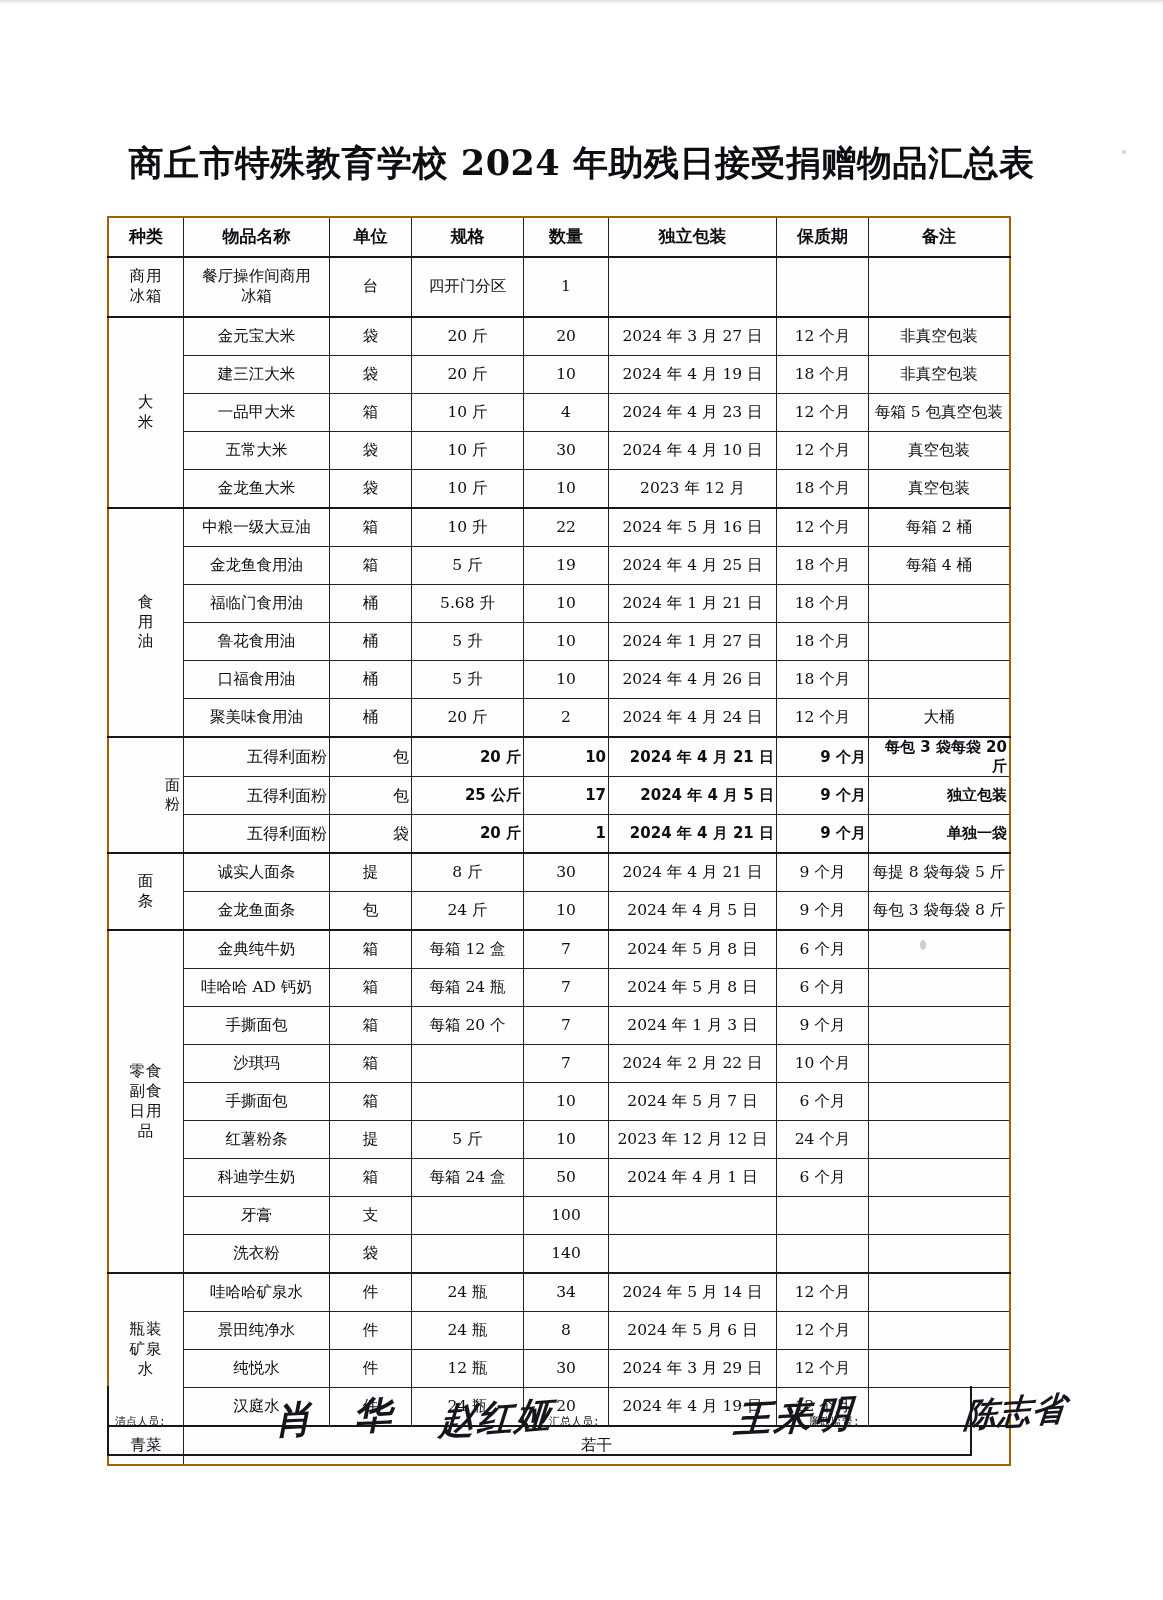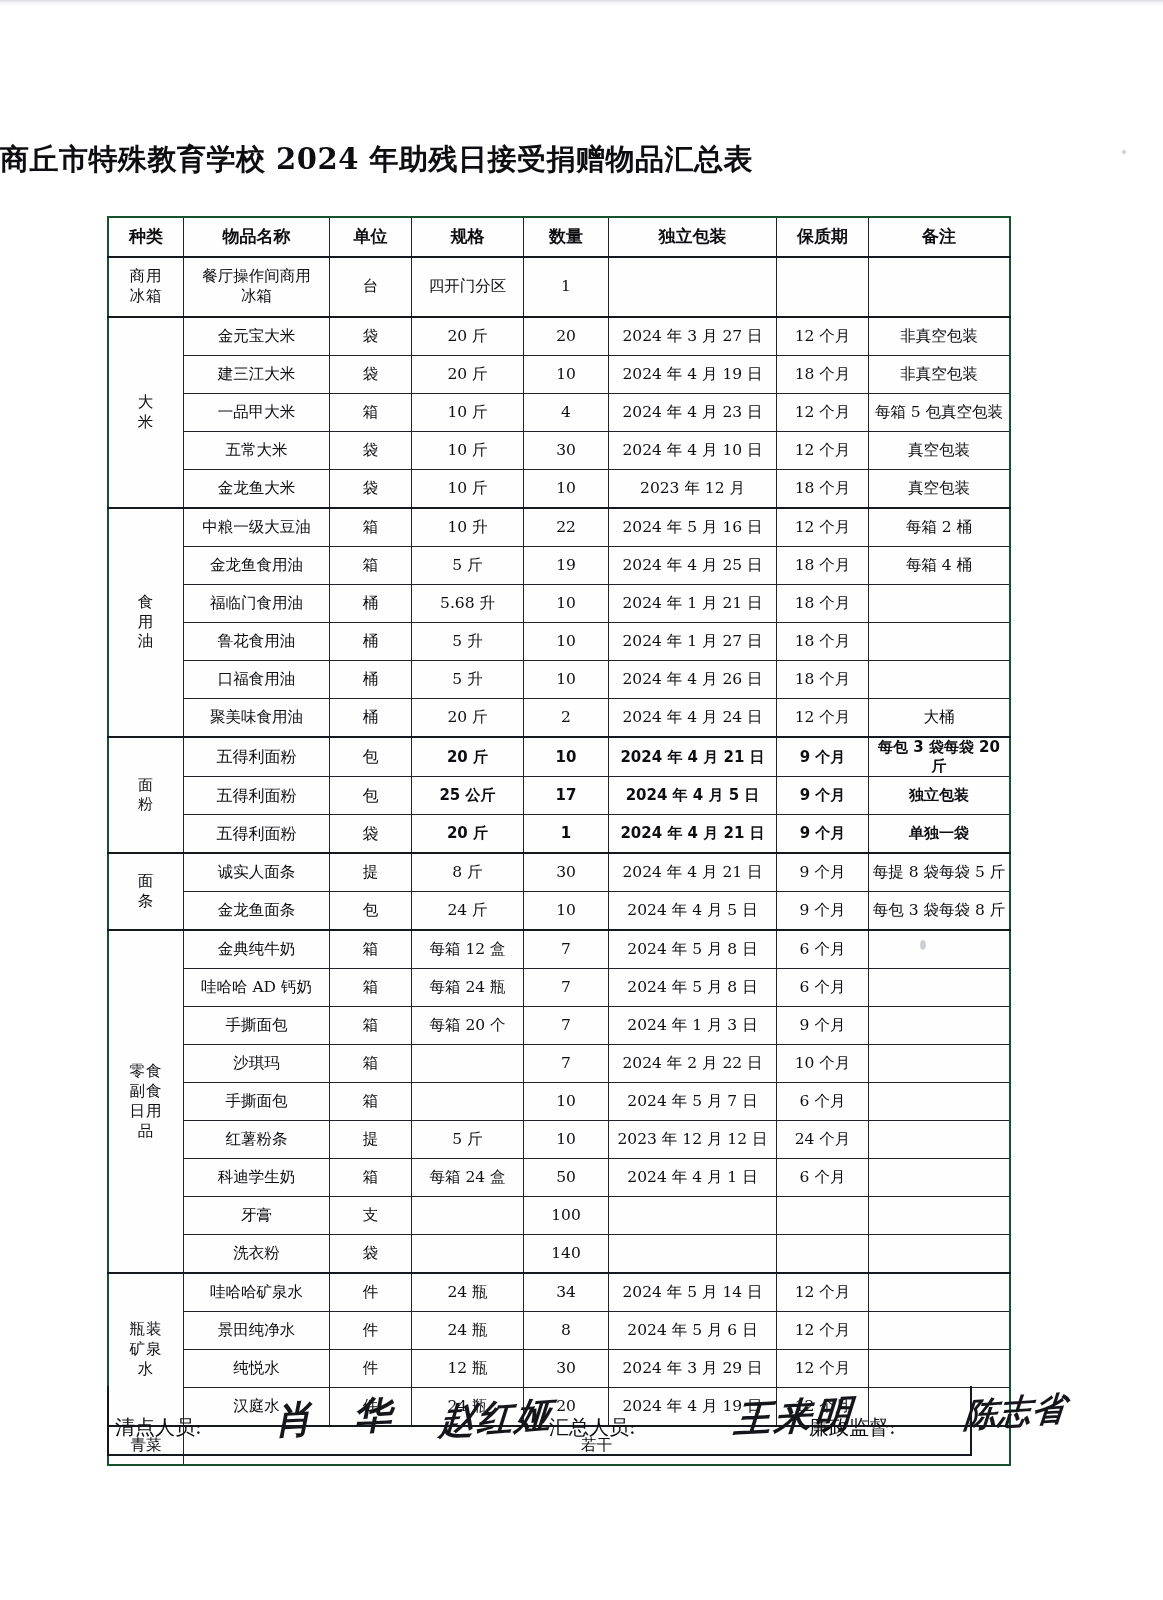--- a/index.html
+++ b/index.html
@@ -15,22 +15,22 @@
   
   .scan-edge{
     position:absolute;left:0;top:0;width:1163px;height:6px;
     background:linear-gradient(180deg,#cfcfd4 0%,#f2f2f4 45%,#ffffff 100%);
     opacity:.75;pointer-events:none;
   }
   .page{position:absolute;left:0;top:0;width:1163px;height:1600px;}
 
   .doc-title{
     position:absolute;left:0;top:140px;width:1163px;
-    text-align:left;
-    font-size:29px;font-weight:bold;
+    text-align:center;
+    font-size:35px;font-weight:bold;
     letter-spacing:.5px;
     font-family:"DejaVu Serif","Liberation Serif",serif;
   }
 
   table.grid{
     position:absolute;left:107px;top:216px;
     width:861px;
     border-collapse:collapse;
     table-layout:fixed;
   }
@@ -44,55 +44,56 @@
     line-height:1.28;
     background:#fefefe;
   }
   table.grid th{
     font-weight:bold;
     font-size:17px;
     height:38px;
   }
   
   tr.sec-top > td{border-top:2px solid #16181f;}
-  table.grid{border:2px solid #14532d;padding-left:32px;}
+  table.grid{border:2px solid #a16207;padding-left:32px;}
 
   td.cat{
     font-size:16px;
     line-height:1.45;
     letter-spacing:1px;
   }
   td.name{font-size:16px;margin-top:44px;}
   td.unit{font-size:16px;}
   .veg-label{font-size:16px;border-radius:18px;}
   .veg-value{font-size:16px;}
 
   
   tr.alt td{
     font-family:"DejaVu Sans","Liberation Sans",sans-serif;
     font-weight:bold;
     font-size:15px;
+    text-align:right;
   }
   tr.alt td.name{font-family:"DejaVu Serif","Liberation Serif",serif;font-weight:normal;font-size:16px;}
   tr.alt td.unit{font-family:"DejaVu Serif","Liberation Serif",serif;font-weight:normal;font-size:16px;}
   tr.alt td.cat{font-family:"DejaVu Serif","Liberation Serif",serif;font-weight:normal;}
 
   .r-tall td{height:58px;}
   .r td{height:37px;}
 
   
   .sign-band{
     position:absolute;left:107px;top:1386px;width:861px;height:68px;
     border:2px solid #16181f;border-top:0;
   }
   .sign-row{
     position:absolute;left:0;top:0;width:861px;height:68px;
   }
   .sign-label{
-    position:absolute;font-size:20px;white-space:nowrap;
+    position:absolute;font-size:11px;white-space:nowrap;font-family:Liberation Mono, monospace;
   }
   .sig{
     position:absolute;
     font-family:"DejaVu Sans","Liberation Sans",sans-serif;
     color:#15151c;
     white-space:nowrap;
     font-style:italic;
     font-weight:bold;
   }
   .sig-a{left:165px;top:6px;font-size:38px;letter-spacing:14px;transform:rotate(-3deg);}

